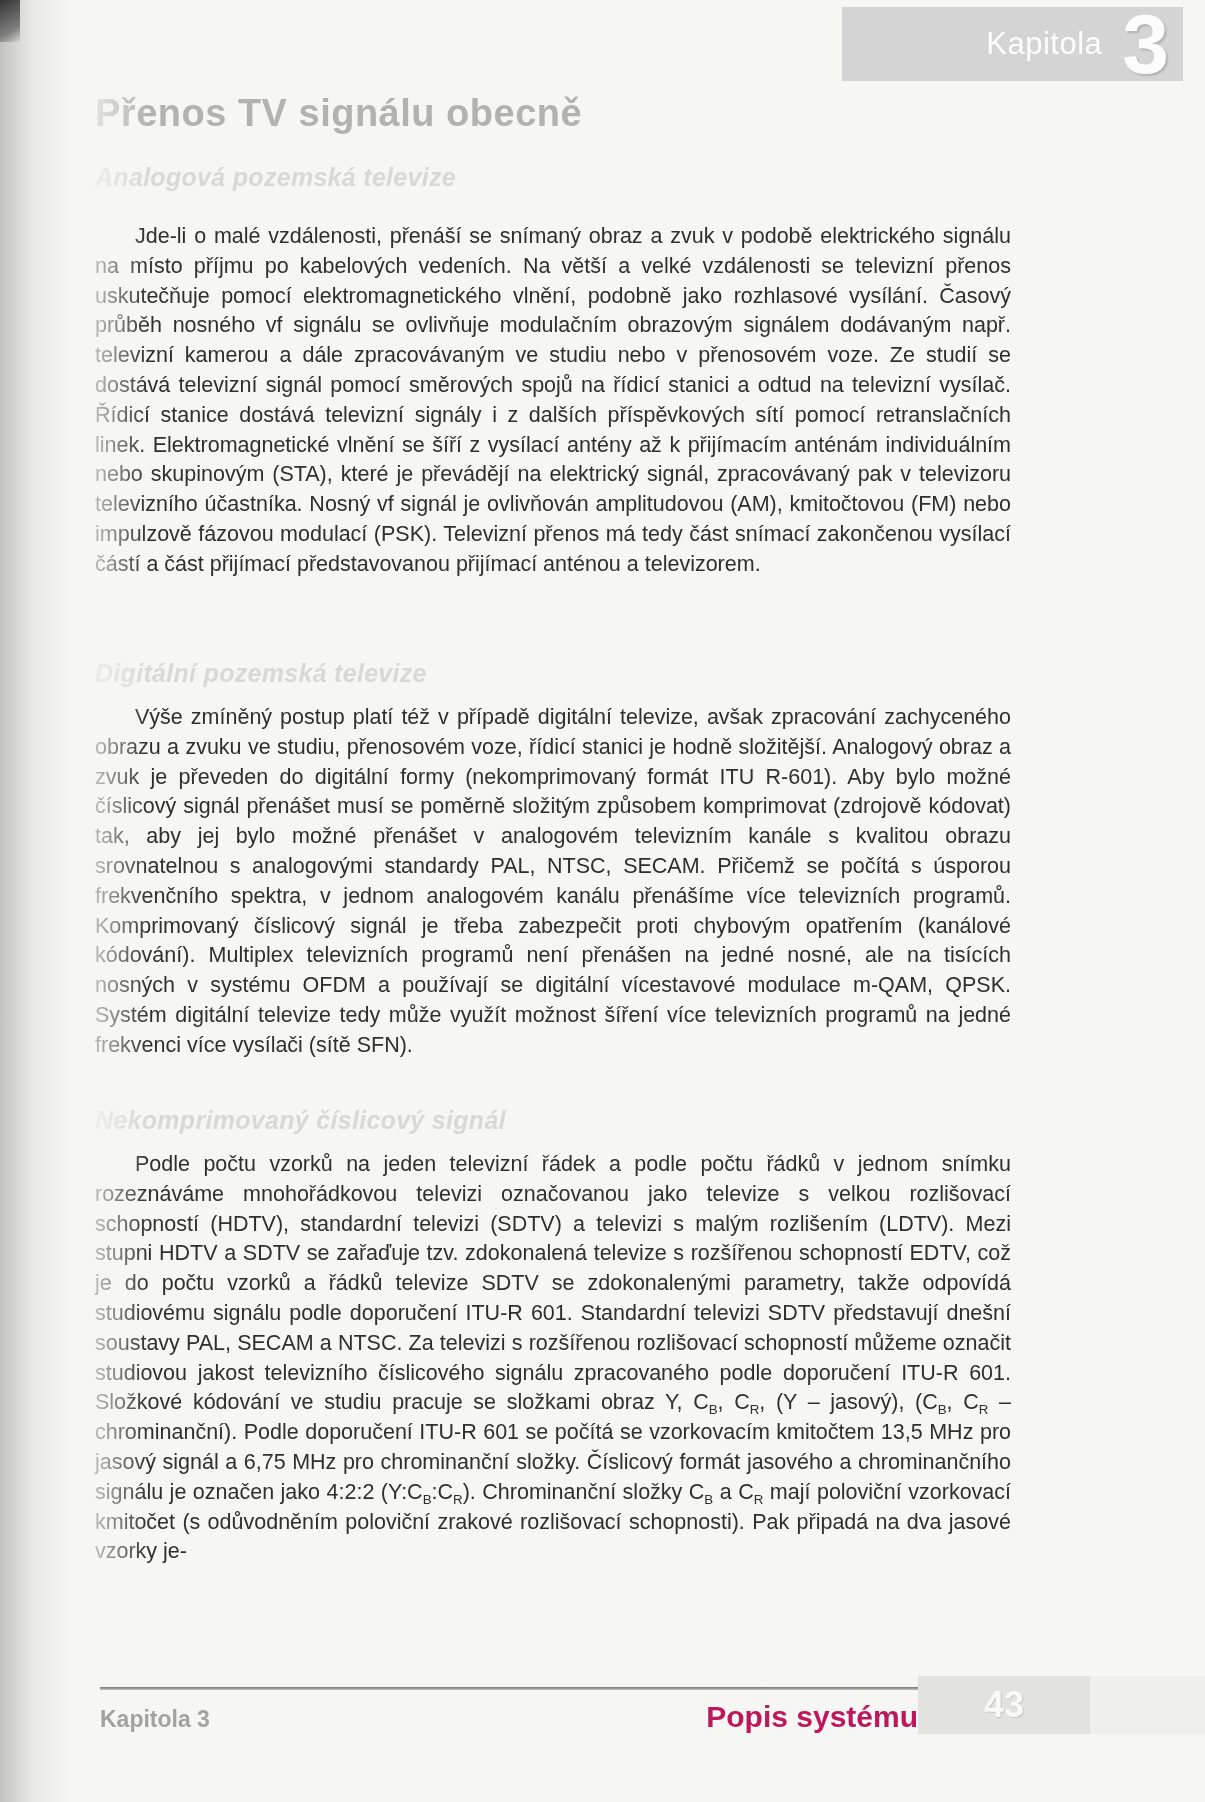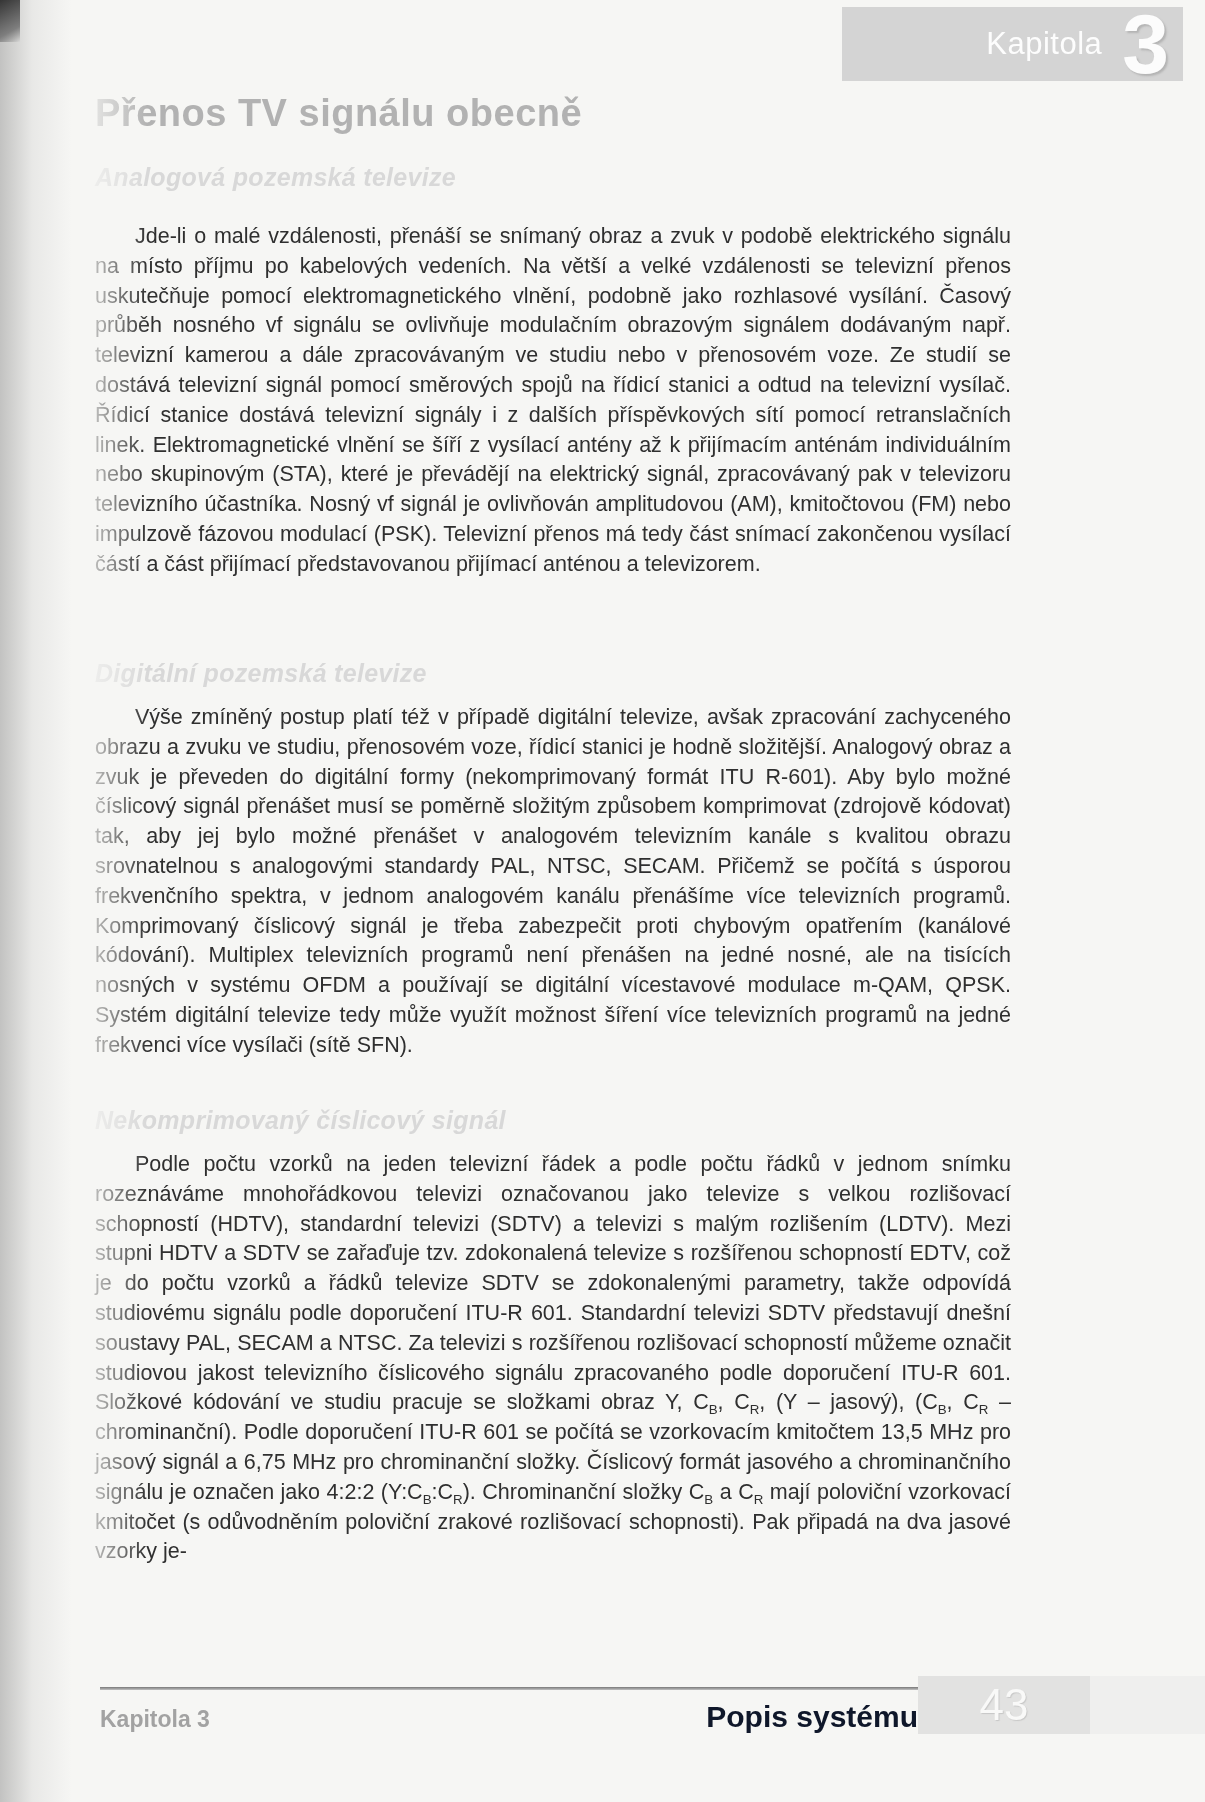--- a/index.html
+++ b/index.html
@@ -72,32 +72,32 @@
   
   .footer-rule {
     position: absolute; left: 100px; top: 1687px; width: 818px; height: 3px;
     background: linear-gradient(#787878, #c2c2c2);
   }
   .footer-text {
     position: absolute; left: 100px; top: 1700px; width: 818px;
     display: flex; align-items: baseline; justify-content: space-between; gap: 30px;
   }
   .footer-chapter { color: #a2a2a2; font-size: 23px; font-weight: bold; }
-  .footer-section { color: #0f172a; font-size: 30px; font-weight: bold; }
+  .footer-section { color: #be185d; font-size: 30px; font-weight: bold; }
   .pageno-strip {
     position: absolute; left: 1088px; top: 1676px; width: 117px; height: 58px;
     background: #efefee;
   }
   .pageno-box {
     position: absolute; left: 918px; top: 1676px; width: 172px; height: 58px;
     background: #e2e2e1;
     display: flex; align-items: center; justify-content: center;
   }
   .pageno {
-    color: #f9f9f8; font-size: 44px; font-weight: normal;
+    color: #f9f9f8; font-size: 36px; font-weight: bold;
     text-shadow: 1px 1px 1px rgba(160,160,160,0.4);
   }
 </style>
 </head>
 <body>
 
 <div class="page">
 
   <div class="gutter-shadow"></div>
   <div class="corner-mark"></div>

